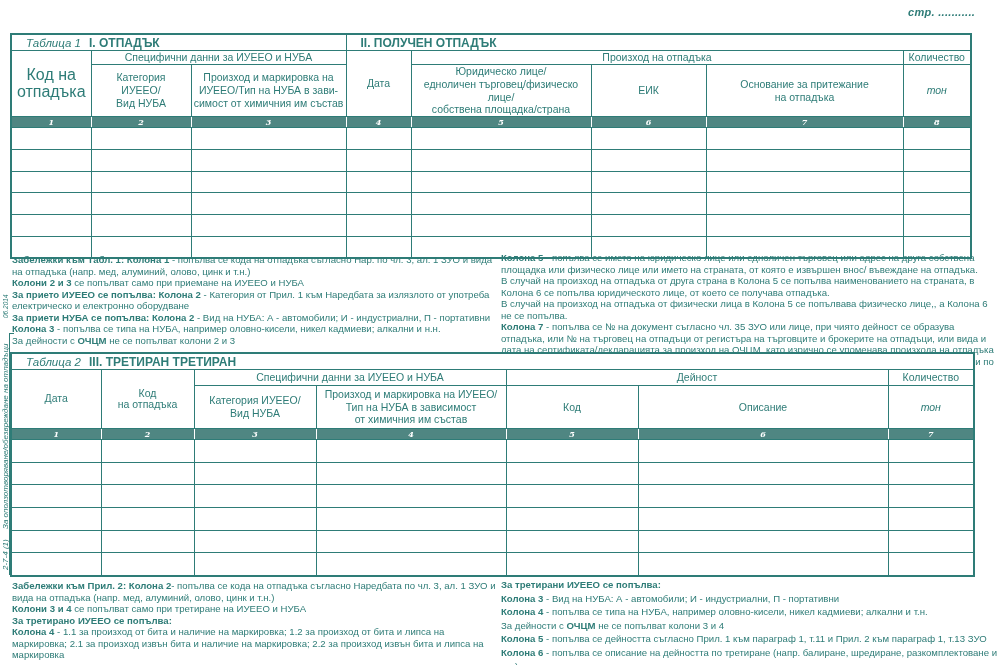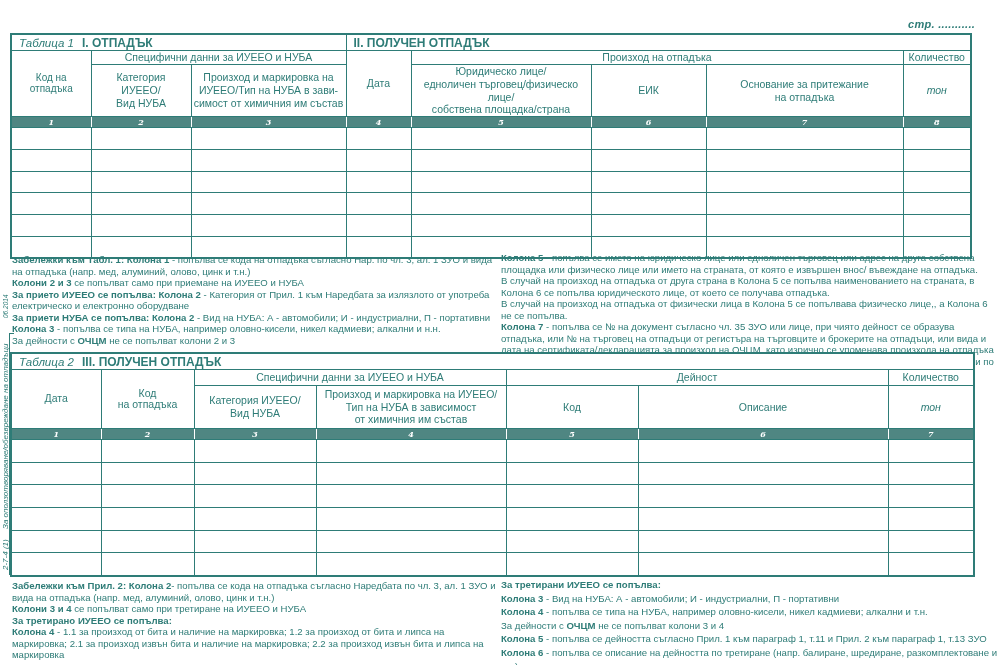--- a/index.html
+++ b/index.html
@@ -3,29 +3,29 @@
 <meta charset="utf-8">
 <style>
   html,body{margin:0;padding:0;}
   body{
     width:1002px;height:665px;position:relative;overflow:hidden;
     background:#ffffff;
     font-family:"Liberation Sans", sans-serif;
     color:#2e7c77;
   }
   .abs{position:absolute;}
-  .stamp{top:18px;left:908px;font-size:11px;font-style:italic;font-weight:bold;letter-spacing:.3px;}
+  .stamp{top:6px;left:908px;font-size:11px;font-style:italic;font-weight:bold;letter-spacing:.3px;}
 
   table.ftable{border-collapse:collapse;table-layout:fixed;background:#fff;}
   table.ftable{border:2px solid #2e7c77;}
   table.ftable td{
     border:1px solid #2e7c77;padding:0 2px;vertical-align:middle;
     text-align:center;color:#2e7c77;overflow:hidden;
   }
-  tr.title td{height:15px;text-align:left;padding-left:7px;font-size:12px;white-space:nowrap;}
+  tr.title td{height:15px;text-align:left;padding-left:14px;font-size:12px;white-space:nowrap;}
   .tprefix{font-style:italic;font-weight:normal;margin-right:8px;font-size:11.5px;}
   .tsection{font-weight:bold;}
   tr.group td{font-size:10.5px;height:13px;line-height:1.05;}
   tr.main td{font-size:10.5px;line-height:1.22;white-space:pre-line;}
   tr.band td{
     background:#4f8682;color:#ffffff;height:10px;
     font-size:8px;font-style:italic;font-weight:bold;
     font-family:"DejaVu Serif", serif;
     border-left:1px solid rgba(255,255,255,.5);
     border-right:1px solid rgba(255,255,255,.5);
@@ -73,21 +73,21 @@
       <col style="width:68px">
   </colgroup>
   <tbody>
     <tr class="title">
       <td colspan="3">
         <span class="tprefix">Таблица 1</span><span class="tsection">I. ОТПАДЪК</span>
       </td>
       <td colspan="5" class="tsection">II. ПОЛУЧЕН ОТПАДЪК</td>
     </tr>
     <tr class="group">
-      <td rowspan="2" class="hcell" style="font-size:10px;white-space:pre-line;margin-top:28px;">Код на
+      <td rowspan="2" class="hcell" style="font-size:16px;white-space:pre-line;margin-top:28px;">Код на
 отпадъка</td>
       <td colspan="2">Специфични данни за ИУЕЕО и НУБА</td>
       <td rowspan="2" style="font-size:10.5px;">Дата</td>
       <td colspan="3">Произход на отпадъка</td>
       <td>Количество</td>
     </tr>
     <tr class="main">
       <td>Категория
 ИУЕЕО/
 Вид НУБА</td>
@@ -199,21 +199,21 @@
       <col style="width:93px">
       <col style="width:122px">
       <col style="width:190px">
     <col style="width:132px">
       <col style="width:250px">
       <col style="width:86px">
   </colgroup>
   <tbody>
     <tr class="title">
       <td colspan="7">
-        <span class="tprefix">Таблица 2</span><span class="tsection">III. ПОЛУЧЕН ОТПАДЪК</span>
+        <span class="tprefix">Таблица 2</span><span class="tsection">III. ТРЕТИРАН ТРЕТИРАН</span>
       </td>
     </tr>
     <tr class="group" style="height:16px;">
       <td rowspan="2" style="font-size:10.5px;">Дата</td>
       <td rowspan="2" style="font-size:10.5px;white-space:pre-line;">Код
 на отпадъка</td>
       <td colspan="2">Специфични данни за ИУЕЕО и НУБА</td>
       <td colspan="2">Дейност</td>
       <td>Количество</td>
     </tr>

